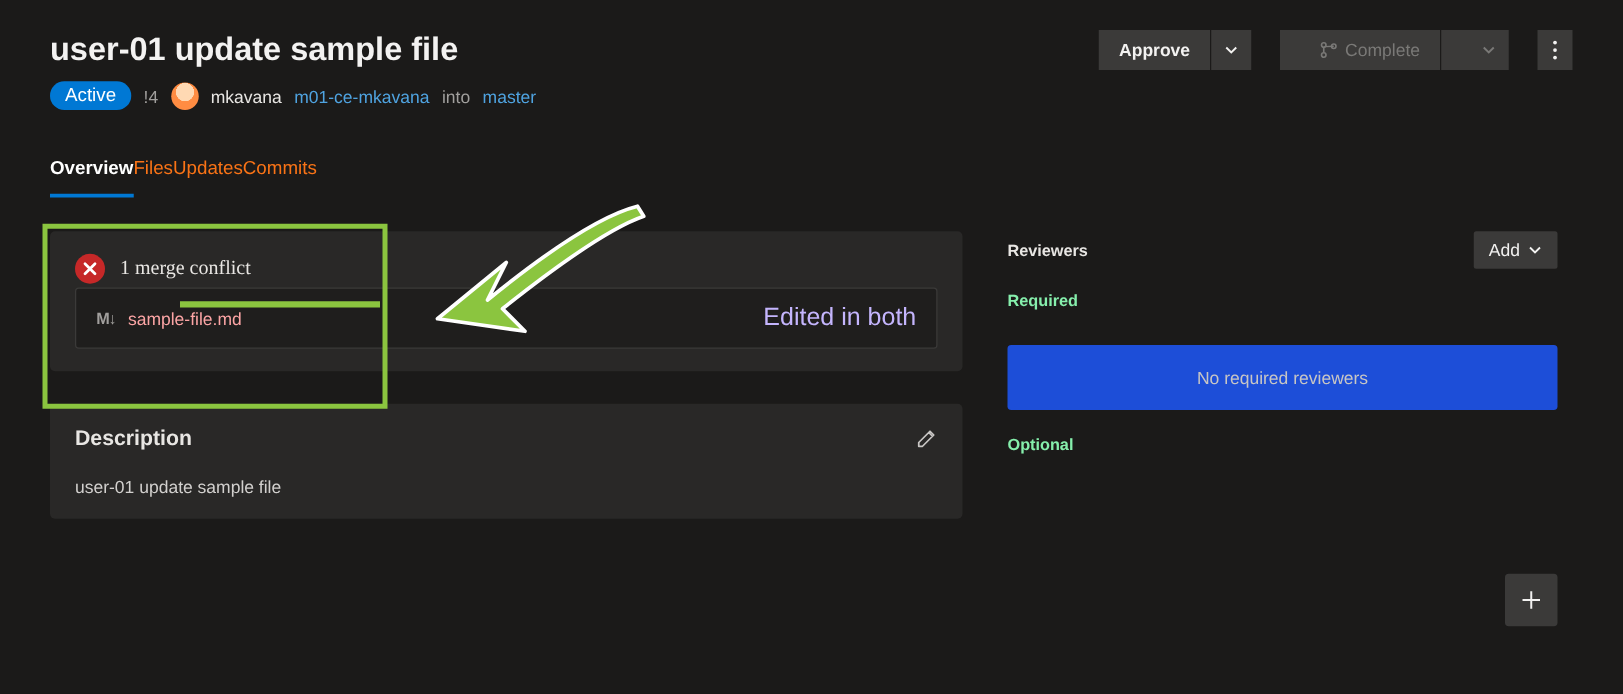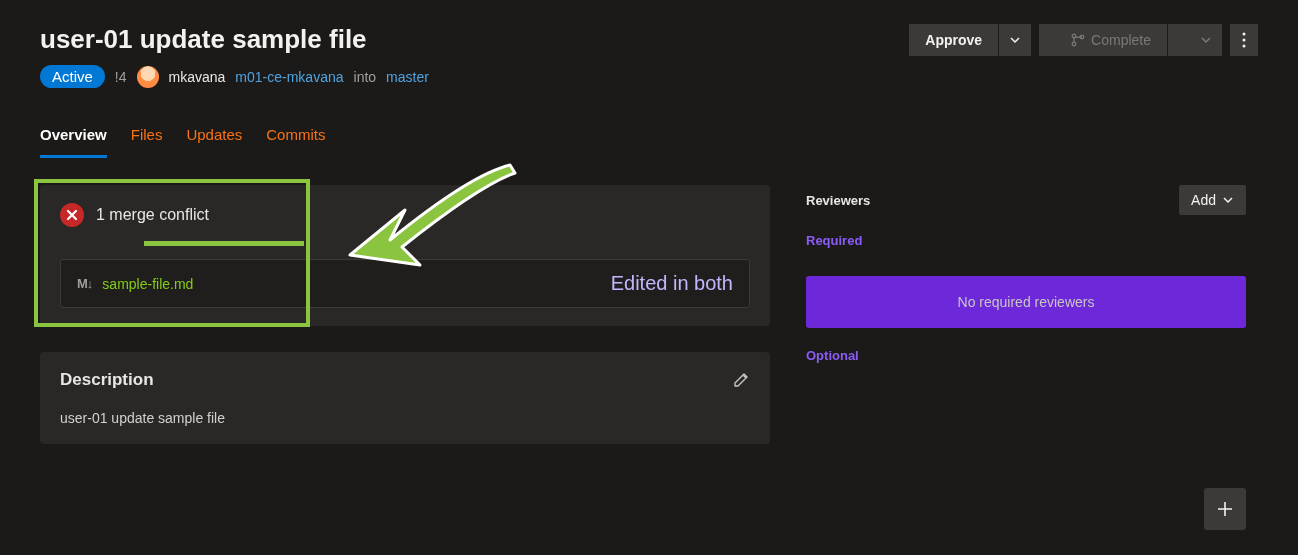--- a/index.html
+++ b/index.html
@@ -23,32 +23,32 @@
   }
   .pr-id { color: #a19f9d; }
   .avatar {
     width: 22px; height: 22px; border-radius: 50%;
     background: radial-gradient(circle at 50% 35%, #ffd9b3 40%, #ff8c42 41%);
     display: inline-block; position: relative;
   }
   .author-name { color: #e8e6e3; }
   .branch-link { color: #4fa3e0; text-align: right; }
   .into-text { color: #a19f9d; }
-  .header-actions { display: flex; gap: 8px; align-items: center; }
+  .header-actions { display: flex; gap: 23px; align-items: center; }
   .btn-group { display: flex; }
   .btn {
     background: #3b3a39; color: #f3f2f1; border: none; padding: 8px 16px;
     font-size: 14px; cursor: pointer; display: flex; align-items: center; gap: 6px;
   }
   .btn.primary { font-weight: 600; }
   .btn.split-left { border-right: 1px solid #1b1a19; }
   .btn.split-right { padding: 8px 10px; }
   .btn.disabled { color: #7a7977; padding-left: 32px; }
   .btn.icon-only { padding: 8px 12px; }
-  .tabs { display: flex; gap: 24px; margin-top: 30px; border-bottom: 1px solid transparent; }
+  .tabs { display: flex; margin-top: 30px; border-bottom: 1px solid transparent; }
   .tab {
     padding: 8px 0 12px 0; color: #f97316; cursor: pointer; font-size: 15px;
     border-bottom: 3px solid transparent;
   }
   .tab.active { color: #fff; font-weight: 600; border-bottom-color: #0078d4; }
   .content-row { display: flex; gap: 36px; margin-top: 26px; }
   .left-col { flex: 1; max-width: 730px; position: relative; }
   .right-col { width: 440px; }
   .card {
     background: #292827; border-radius: 4px; padding: 18px 20px;
@@ -61,50 +61,50 @@
     z-index: 5;
   }
   .underline-anno {
     position: absolute; top: 56px; left: 104px; width: 160px; height: 5px;
     background: #8bc53f; z-index: 6; pointer-events: none;
   }
   .arrow-anno {
     position: absolute; top: -30px; left: 290px; width: 200px; height: 140px;
     z-index: 6; pointer-events: none;
   }
-  .conflict-header { display: flex; align-items: center; gap: 12px; margin-bottom: 32px; }
+  .conflict-header { display: flex; align-items: center; gap: 12px; margin-bottom: 3px; font-family: Liberation Serif, serif; }
   .error-icon {
     width: 24px; height: 24px; border-radius: 50%; background: #c62828;
     display: flex; align-items: center; justify-content: center;
     color: #fff; font-weight: bold;
   }
   .conflict-title { font-size: 16px; color: #e8e6e3; }
   .file-row {
     display: flex; justify-content: space-between; align-items: center;
     background: #1f1e1d; border: 1px solid #3b3a39; border-radius: 3px;
     padding: 12px 16px;
   }
   .file-left { display: flex; align-items: center; gap: 10px; }
   .file-icon { color: #a19f9d; font-weight: bold; font-size: 13px; letter-spacing: -1px; }
-  .file-name { color: #84cc16; }
+  .file-name { color: #fca5a5; }
   .file-status { color: #c4b5fd; font-size: 20px; }
   .desc-header { display: flex; justify-content: space-between; align-items: center; margin-bottom: 20px; gap: 20px; }
   .desc-title { font-size: 17px; font-weight: 600; }
   .edit-icon { color: #c8c6c4; cursor: pointer; }
   .desc-body { color: #d2d0ce; font-size: 14px; }
   .reviewers-header { display: flex; justify-content: space-between; align-items: center; margin-bottom: 18px; }
   .reviewers-title { font-size: 13px; font-weight: 600; }
   .add-btn {
     background: #3b3a39; color: #f3f2f1; border: none; padding: 7px 12px;
     font-size: 14px; cursor: pointer; display: flex; align-items: center; gap: 6px;
     border-radius: 2px;
   }
-  .section-label { color: #8b5cf6; font-size: 13px; margin-bottom: 10px; font-weight: 600; }
+  .section-label { color: #86efac; font-size: 13px; margin-bottom: 10px; font-weight: 600; }
   .empty-panel {
-    background: #6d28d9; padding: 18px; text-align: center; color: #c8c6c4;
+    background: #1d4ed8; padding: 18px; text-align: center; color: #c8c6c4;
     border-radius: 3px; margin-bottom: 20px; margin-top: 28px;
   }
   .fab {
     position: absolute; right: 0; bottom: -60px;
     width: 42px; height: 42px; background: #3b3a39; border-radius: 3px;
     display: flex; align-items: center; justify-content: center;
     color: #f3f2f1; font-size: 22px; cursor: pointer;
   }
   svg { display: block; }
 </style>

